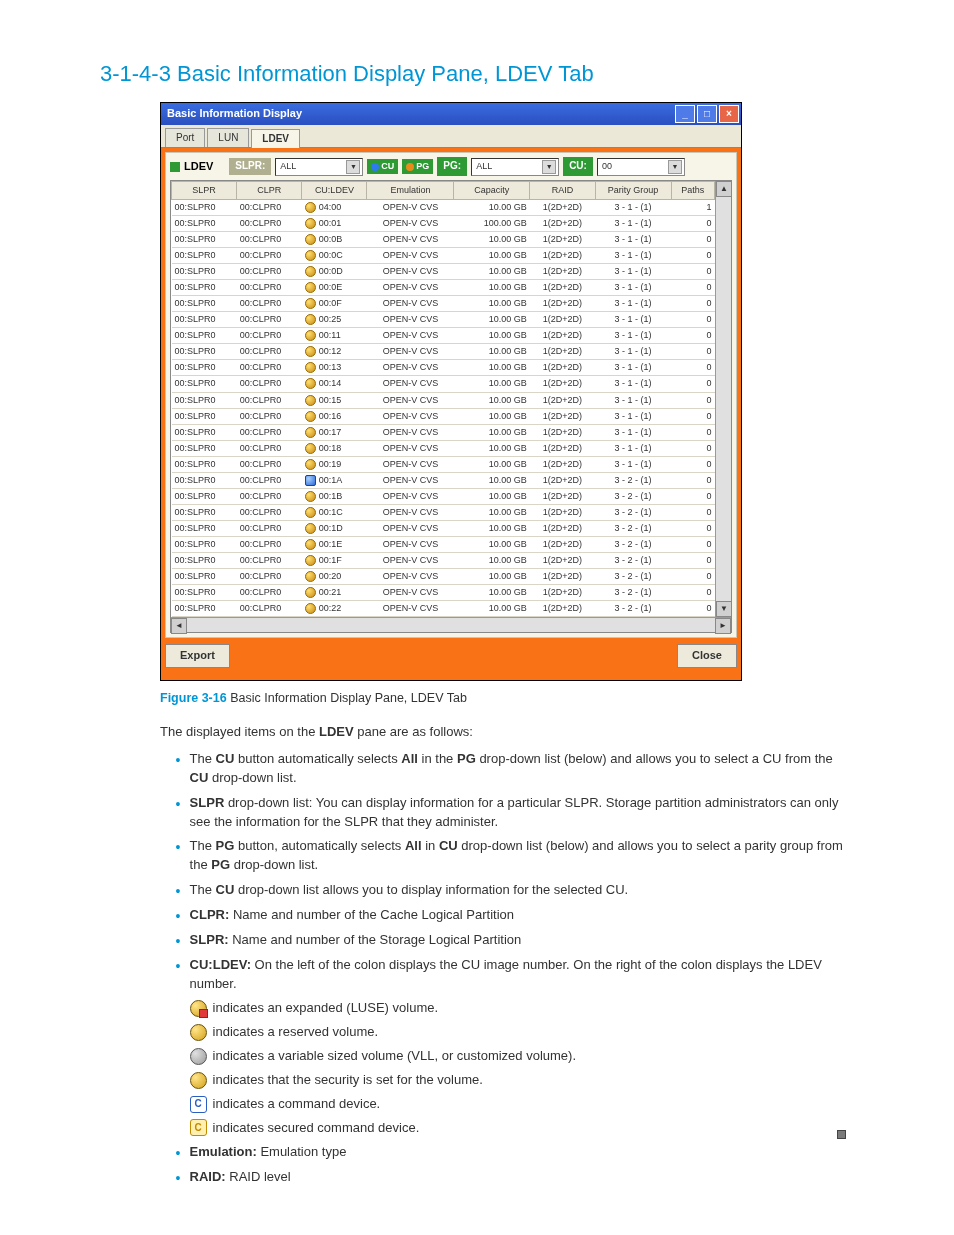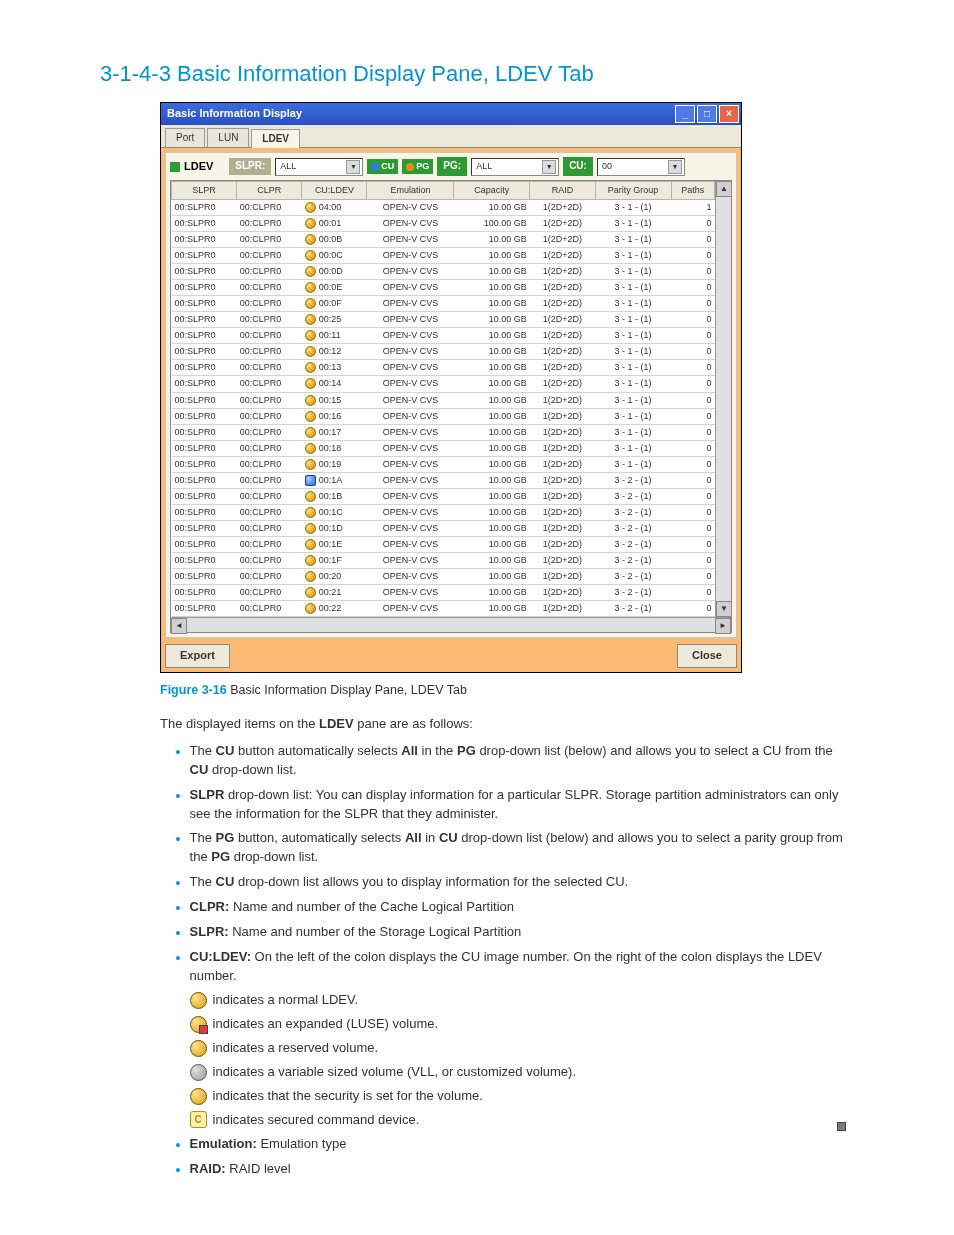--- a/index.html
+++ b/index.html
@@ -14,21 +14,21 @@
   h2.section-title {
     color: #0096D6;
     font-weight: normal;
     font-size: 22px;
     margin: 18px 0 12px 0;
   }
   .screenshot {
     margin: 10px 0 8px 60px;
     width: 580px;
     border: 1px solid #000;
-    background: #fdba74;
+    background: #f97316;
     font-family: Tahoma, Arial, sans-serif;
     font-size: 9px;
   }
   .titlebar {
     background: linear-gradient(#3A6DE0, #2A4FC0);
     color: #fff;
     display: flex;
     align-items: center;
     justify-content: space-between;
     padding: 2px 2px 2px 6px;
@@ -133,21 +133,21 @@
     display: flex; flex-direction: column; justify-content: space-between;
   }
   .scrollbar-h {
     height: 14px; background: #E0E0E0; border-top: 1px solid #999;
     display: flex; justify-content: space-between;
   }
   .sbtn { width: 14px; height: 14px; background: #D0D0D0; border: 1px solid #888;
           font-size: 8px; display: flex; align-items: center; justify-content: center; }
   .gridlayout { display: flex; }
   .footer-btns {
-    display: flex; justify-content: space-between; margin: 6px 4px 4px 4px;
+    display: flex; justify-content: space-between; margin: 6px 4px 12px 4px;
   }
   .btn {
     background: #EDEADC; border: 1px solid #888; padding: 3px 14px;
     font-size: 11px; font-weight: bold;
   }
   .caption {
     margin: 8px 0 16px 60px; font-size: 12.5px;
   }
   .caption .fig { color: #0096D6; font-weight: bold; }
   p.body { margin: 8px 0 8px 60px; font-size: 13px; }
@@ -694,40 +694,40 @@
   <li>The <b>CU</b> button automatically selects <b>All</b> in the <b>PG</b> drop-down list (below) and allows you to select a CU from the <b>CU</b> drop-down list.</li>
   <li><b>SLPR</b><span> drop-down list: You can display information for a particular SLPR. Storage partition administrators can only see the information for the SLPR that they administer.</span></li>
   <li>The <b>PG</b> button, automatically selects <b>All</b> in <b>CU</b> drop-down list (below) and allows you to select a parity group from the <b>PG</b> drop-down list.</li>
   <li>The <b>CU</b> drop-down list allows you to display information for the selected CU.</li>
   <li><b>CLPR:</b><span> Name and number of the Cache Logical Partition</span></li>
   <li><b>SLPR:</b><span> Name and number of the Storage Logical Partition</span></li>
   <li>
     <b>CU:LDEV:</b><span>  On the left of the colon displays the CU image number. On the right of the colon displays the LDEV number.</span>
     <ul class="inner" id="legend-list">
         <li>
-          <span class="legend-icon "></span>
-          <span> indicates a normal LDEV.</span>
-        </li>
-        <li>
           <span class="legend-icon luse"></span>
           <span> indicates an expanded (LUSE) volume.</span>
         </li>
         <li>
           <span class="legend-icon reserved"></span>
           <span> indicates a reserved volume.</span>
         </li>
         <li>
           <span class="legend-icon vll"></span>
           <span> indicates a variable sized volume (VLL, or customized volume).</span>
         </li>
         <li>
           <span class="legend-icon security"></span>
           <span> indicates that the security is set for the volume.</span>
         </li>
         <li>
+          <span class="legend-icon cmd"></span>
+          <span> indicates a command device.</span>
+        </li>
+        <li>
           <span class="legend-icon cmdsec"></span>
           <span> indicates secured command device.</span>
         </li>
       </ul>
   </li>
   <li><b>Emulation:</b><span> Emulation type</span></li>
   <li><b>RAID:</b><span>  RAID level</span></li>
 
 </ul>
 

